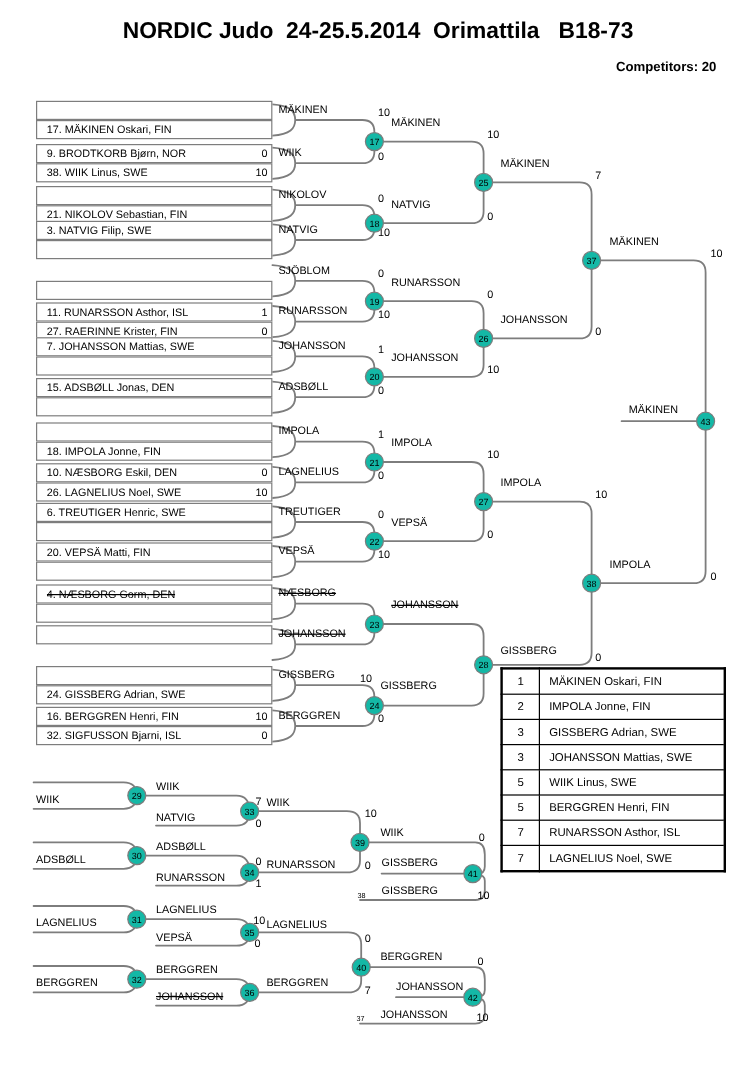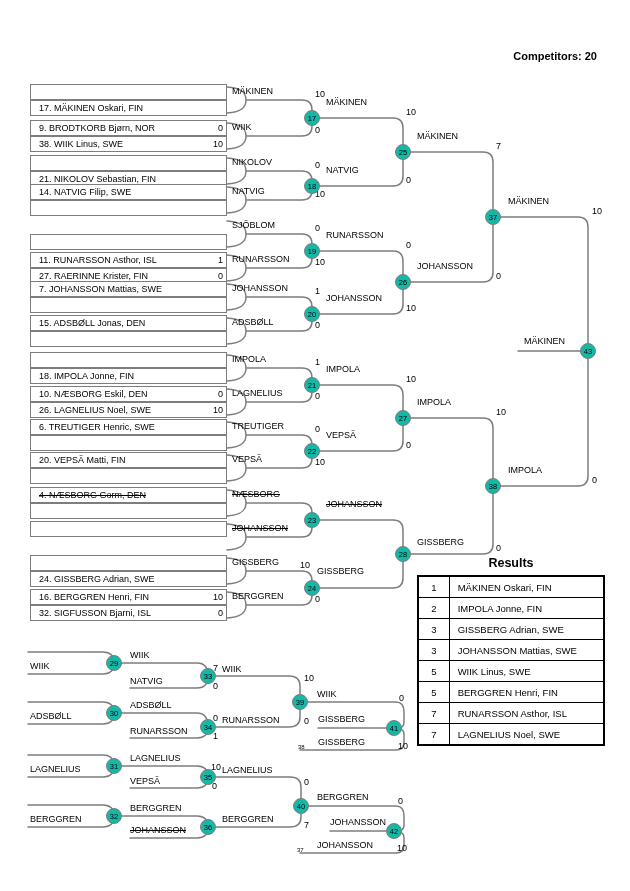--- a/index.html
+++ b/index.html
@@ -41,20 +41,21 @@
       <path d="M319 118 H393 Q403 118 403 128 V152 M319 186 H393 Q403 186 403 176 V152 M319 251 H393 Q403 251 403 261 V282 M319 314 H393 Q403 314 403 304 V282 M319 385 H393 Q403 385 403 395 V418 M319 451 H393 Q403 451 403 441 V418 M319 520 H393 Q403 520 403 530 V554 M319 588 H393 Q403 588 403 578 V554"></path>
       <path d="M410 152 H483 Q493 152 493 162 V217 M410 282 H483 Q493 282 493 272 V217 M410 418 H483 Q493 418 493 428 V486 M410 554 H483 Q493 554 493 544 V486"></path>
       <path d="M500 217 H578 Q588 217 588 227 V351 M500 486 H578 Q588 486 588 476 V351 M518 351 H580"></path>
       <path d="M28 652 H103 Q114 652 114 663 M28 674 H103 Q114 674 114 663 M28 702 H103 Q114 702 114 713 M28 724 H103 Q114 724 114 713 M28 755 H103 Q114 755 114 766 M28 777 H103 Q114 777 114 766 M28 805 H103 Q114 805 114 816 M28 827 H103 Q114 827 114 816"></path>
       <path d="M121 663 H197 Q208 663 208 676 M130 688 H197 Q208 688 208 676 M121 713 H197 Q208 713 208 727 M130 738 H197 Q208 738 208 727 M121 766 H197 Q208 766 208 777 M130 788 H197 Q208 788 208 777 M121 816 H197 Q208 816 208 827 M130 838 H197 Q208 838 208 827"></path>
       <path d="M215 676 H289 Q300 676 300 686 V702 M215 727 H289 Q300 727 300 717 V702 M215 777 H290 Q301 777 301 787 V806 M215 827 H290 Q301 827 301 817 V806"></path>
       <path d="M307 702 H396 Q404 702 404 712 V722 Q404 728 398 728 M318 728 H386 M300 750 H396 Q404 750 404 742 V734 Q404 729 398 729 M308 806 H396 Q404 806 404 816 V825 Q404 831 397 831 M330 831 H386 M300 853 H396 Q404 853 404 845 V838 Q404 832 398 832"></path>
     </g>
   </svg>
 
+  <div class="title">NORDIC Judo  24-25.5.2014  Orimattila   B18-73</div>
   <div class="comp">Competitors: 20</div>
 
   <div class="bx" style="top:84px">
       <span class="bn"></span>
       <span class="bs"></span>
     </div>
   <div class="bx" style="top:100px">
       <span class="bn">17. MÄKINEN Oskari, FIN</span>
       <span class="bs"></span>
     </div>
@@ -68,21 +69,21 @@
     </div>
   <div class="bx" style="top:155px">
       <span class="bn"></span>
       <span class="bs"></span>
     </div>
   <div class="bx" style="top:171px">
       <span class="bn">21. NIKOLOV Sebastian, FIN</span>
       <span class="bs"></span>
     </div>
   <div class="bx" style="top:184px">
-      <span class="bn">14. NATVIG Filip, SWE</span>
+      <span class="bn">3. NATVIG Filip, SWE</span>
       <span class="bs"></span>
     </div>
   <div class="bx" style="top:200px">
       <span class="bn"></span>
       <span class="bs"></span>
     </div>
   <div class="bx" style="top:234px">
       <span class="bn"></span>
       <span class="bs"></span>
     </div>
@@ -294,21 +295,20 @@
   <div class="sc" style="left:304px;top:673px">10</div>
   <div class="sc" style="left:304px;top:716px">0</div>
   <div class="sc" style="left:304px;top:777px">0</div>
   <div class="sc" style="left:304px;top:820px">7</div>
   <div class="sc" style="left:399px;top:693px">0</div>
   <div class="sc" style="left:398px;top:741px">10</div>
   <div class="sc" style="left:398px;top:796px">0</div>
   <div class="sc" style="left:397px;top:843px">10</div>
 
   <div class="res">
-    <div class="rtitle">Results</div>
     <table class="rtable">
       <tbody>
       <tr>
             <td class="p">1</td>
             <td class="n">MÄKINEN Oskari, FIN</td>
           </tr>
       <tr>
             <td class="p">2</td>
             <td class="n">IMPOLA Jonne, FIN</td>
           </tr>

